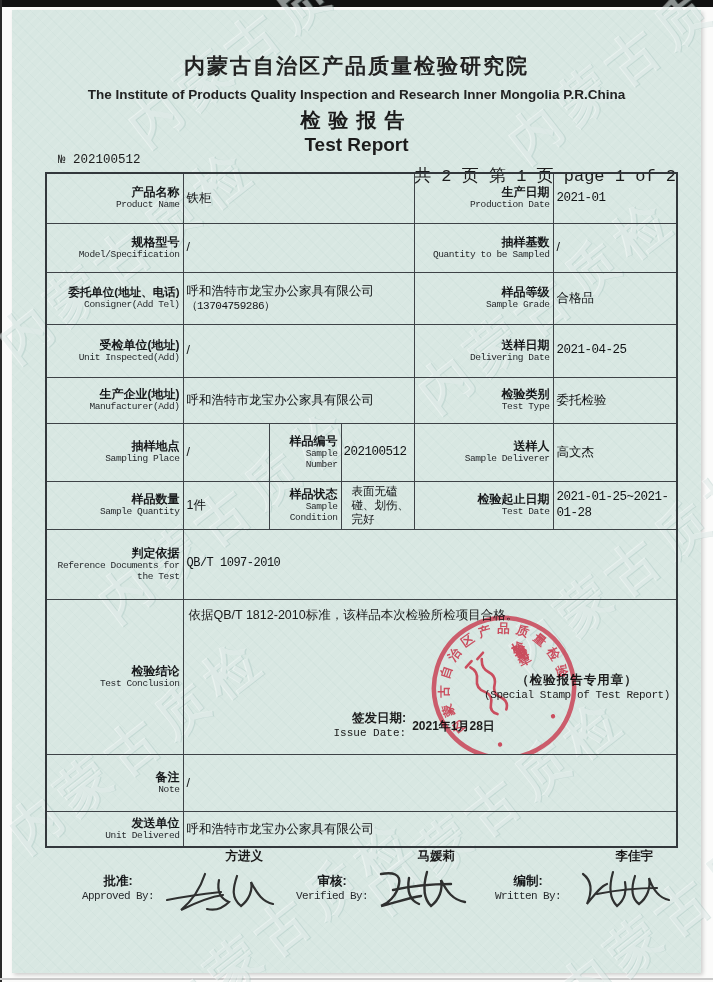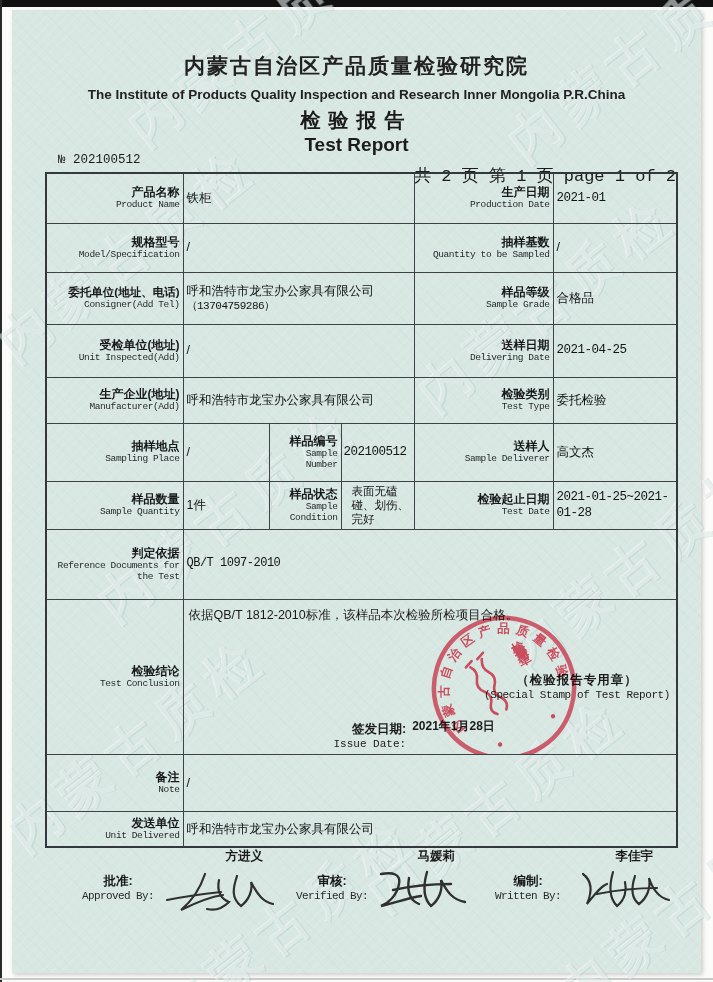--- a/index.html
+++ b/index.html
@@ -35,21 +35,21 @@
   .vmono{font-family:"Liberation Mono",monospace;font-size:11px;letter-spacing:-0.5px;}
   tr.r1{height:50px;} tr.r2{height:49px;} tr.r3{height:52px;} tr.r4{height:53px;}
   tr.r5{height:46px;} tr.r6{height:58px;} tr.r7{height:48px;} tr.r8{height:70px;}
   tr.r9{height:155px;} tr.r10{height:57px;} tr.r11{height:36px;}
   td.concl{position:relative;padding:0;}
   .concl-text{position:absolute;left:5px;top:7px;font-size:12.5px;}
   .stamp-note{position:absolute;right:6px;top:72px;text-align:center;}
   .stamp-note .n-zh{font-size:12.5px;font-weight:600;letter-spacing:1px;}
   .stamp-note .n-en{font-size:11px;font-family:"Liberation Mono",monospace;letter-spacing:-0.4px;}
   .issue{position:absolute;left:150px;top:110px;display:flex;align-items:flex-start;}
-  .issue .il{text-align:right;margin-top:11px;}
+  .issue .il{text-align:right;}
   .issue .il .zh2{font-size:12.5px;font-weight:600;}
   .issue .il .en2{font-size:11px;font-family:"Liberation Mono",monospace;}
   .issue .idate{font-size:12px;margin-left:6px;margin-top:8px;font-weight:700;}
   .stamp{position:absolute;left:244px;top:12px;width:152px;height:152px;z-index:3;
          transform:rotate(-28deg);mix-blend-mode:multiply;opacity:.88;}
   .stamp .vtxt{position:absolute;right:36px;top:30px;height:96px;writing-mode:vertical-rl;
          font-size:13px;font-weight:bold;letter-spacing:3px;color:#c8374b;}
   .footer{position:absolute;left:33px;top:838px;width:631px;height:85px;z-index:2;}
   .fname{position:absolute;top:0;width:120px;text-align:right;font-size:12.5px;font-weight:600;}
   .flabel{position:absolute;top:26px;width:110px;text-align:center;}

